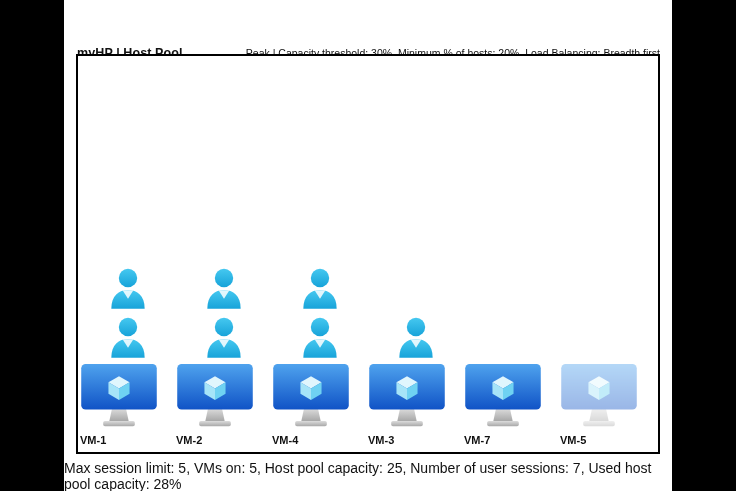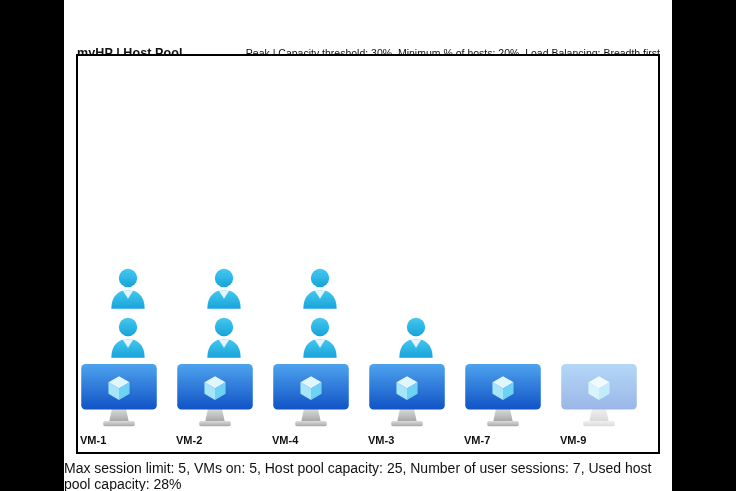--- a/index.html
+++ b/index.html
@@ -263,21 +263,21 @@
                   </linearGradient>
                 </defs>
                 <path d="M36 52 L52 52 L55 66 L33 66 Z" fill="url(#stg)"></path>
                 <rect x="26" y="66" width="36" height="6" rx="2" fill="url(#stg)"></rect>
                 <rect x="1" y="1" width="86" height="52" rx="5" fill="url(#mg)"></rect>
                 <polygon points="44,15 56,22 44,29 32,22" fill="#e0f6fd"></polygon>
                 <polygon points="32,22 44,29 44,42 32,35" fill="#a6e4f8"></polygon>
                 <polygon points="56,22 44,29 44,42 56,35" fill="#6fd2f2"></polygon>
               </svg>
             </span>
-            <div class="vm-label">VM-9</div>
+            <div class="vm-label">VM-5</div>
           </div>
         </div>
     </div>
 
     <div class="footer">Max session limit: 5, VMs on: 5, Host pool capacity: 25, Number of user sessions: 7, Used host pool capacity: 28%</div>
 
   </div>
 </div>
 
 </body></html>

